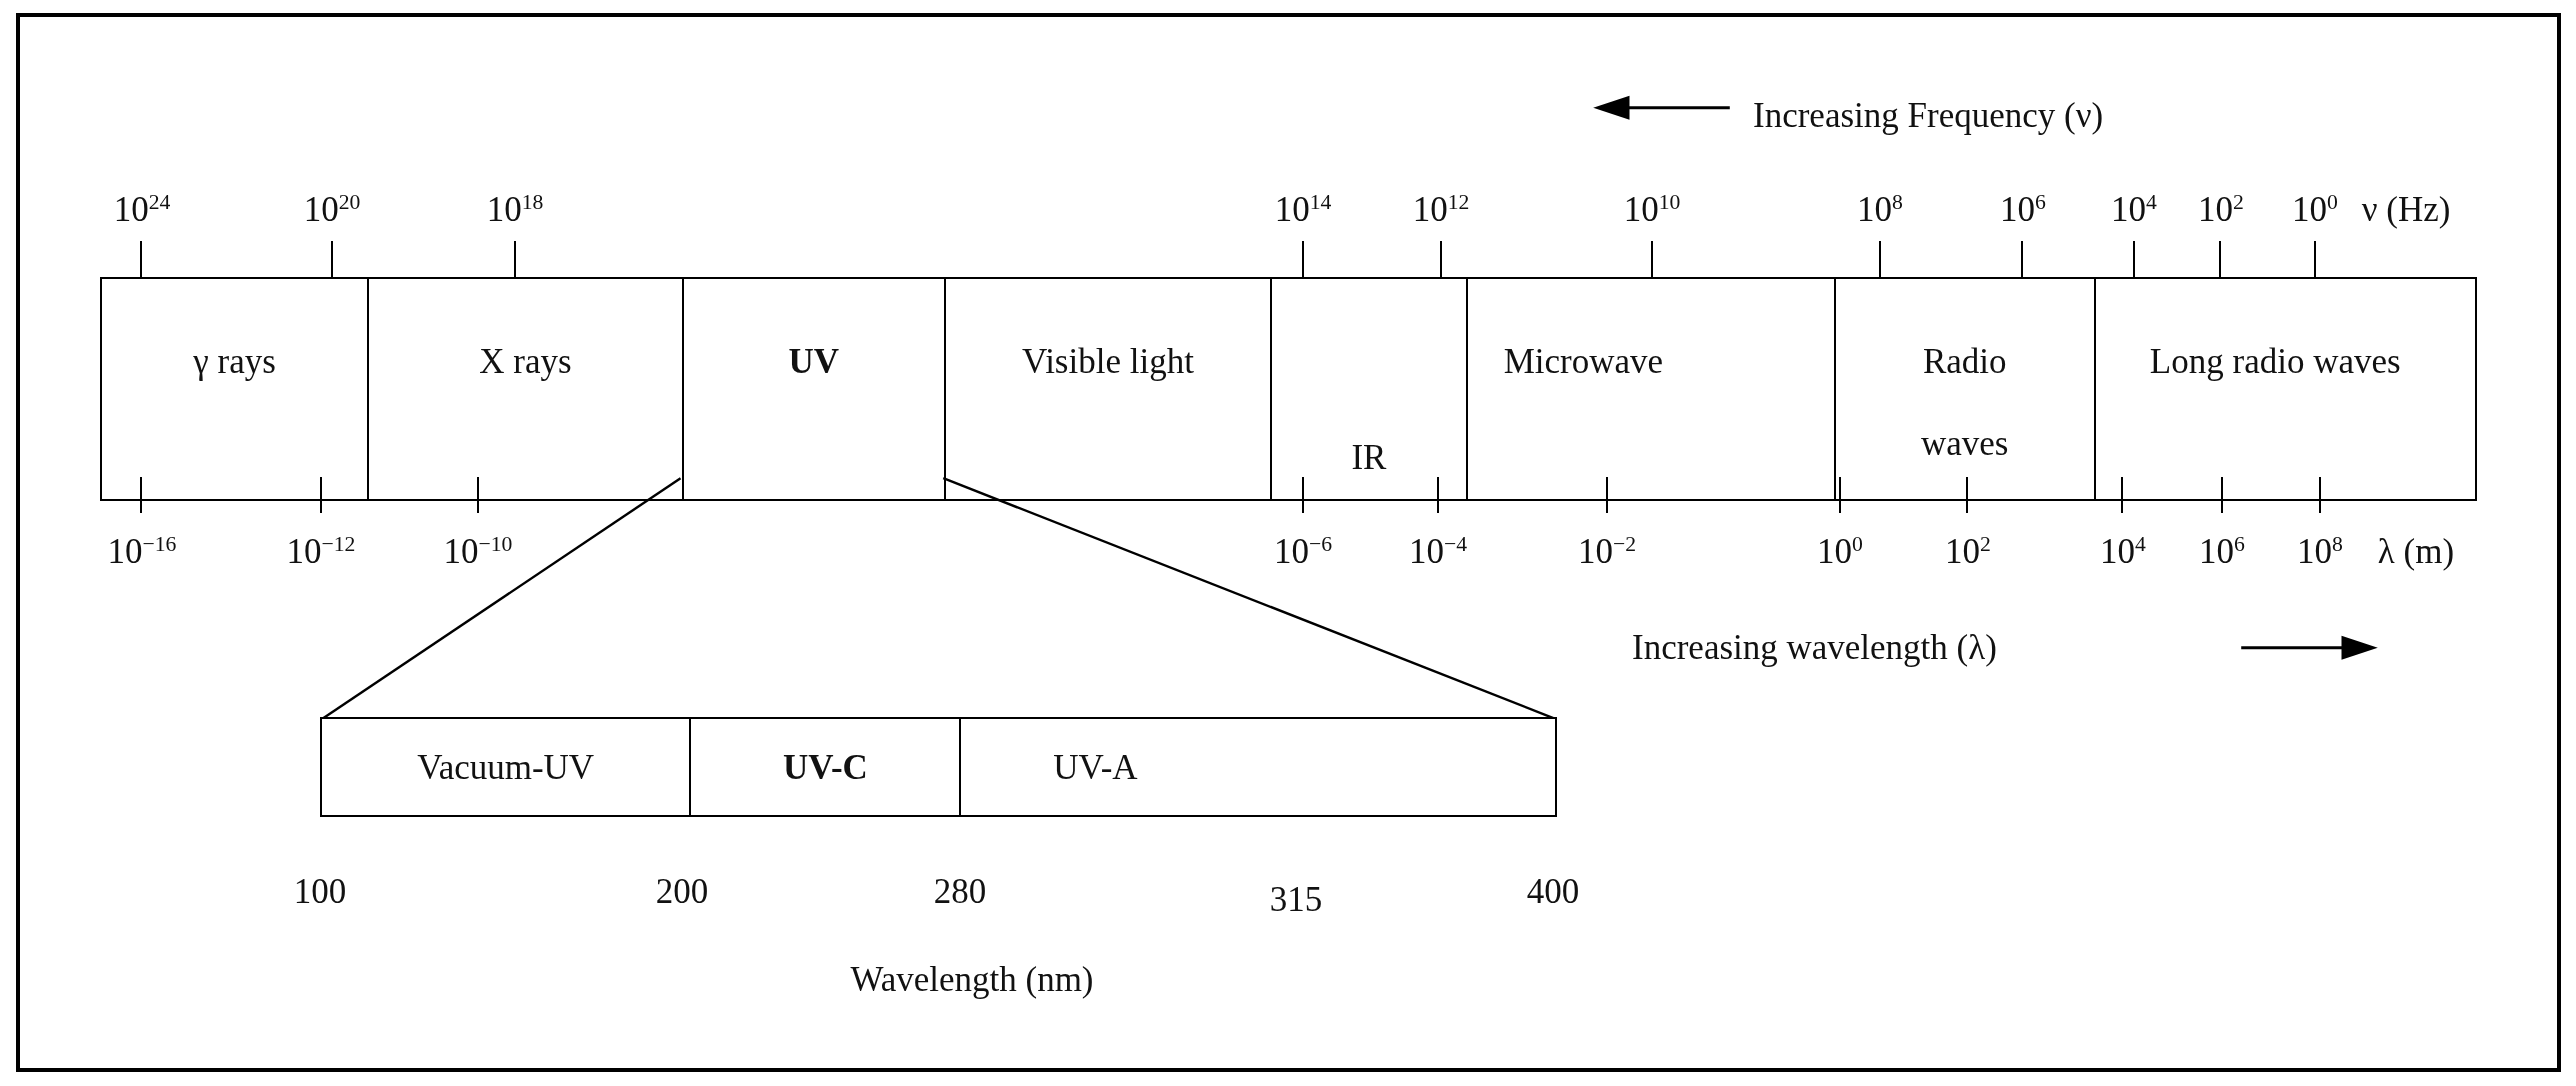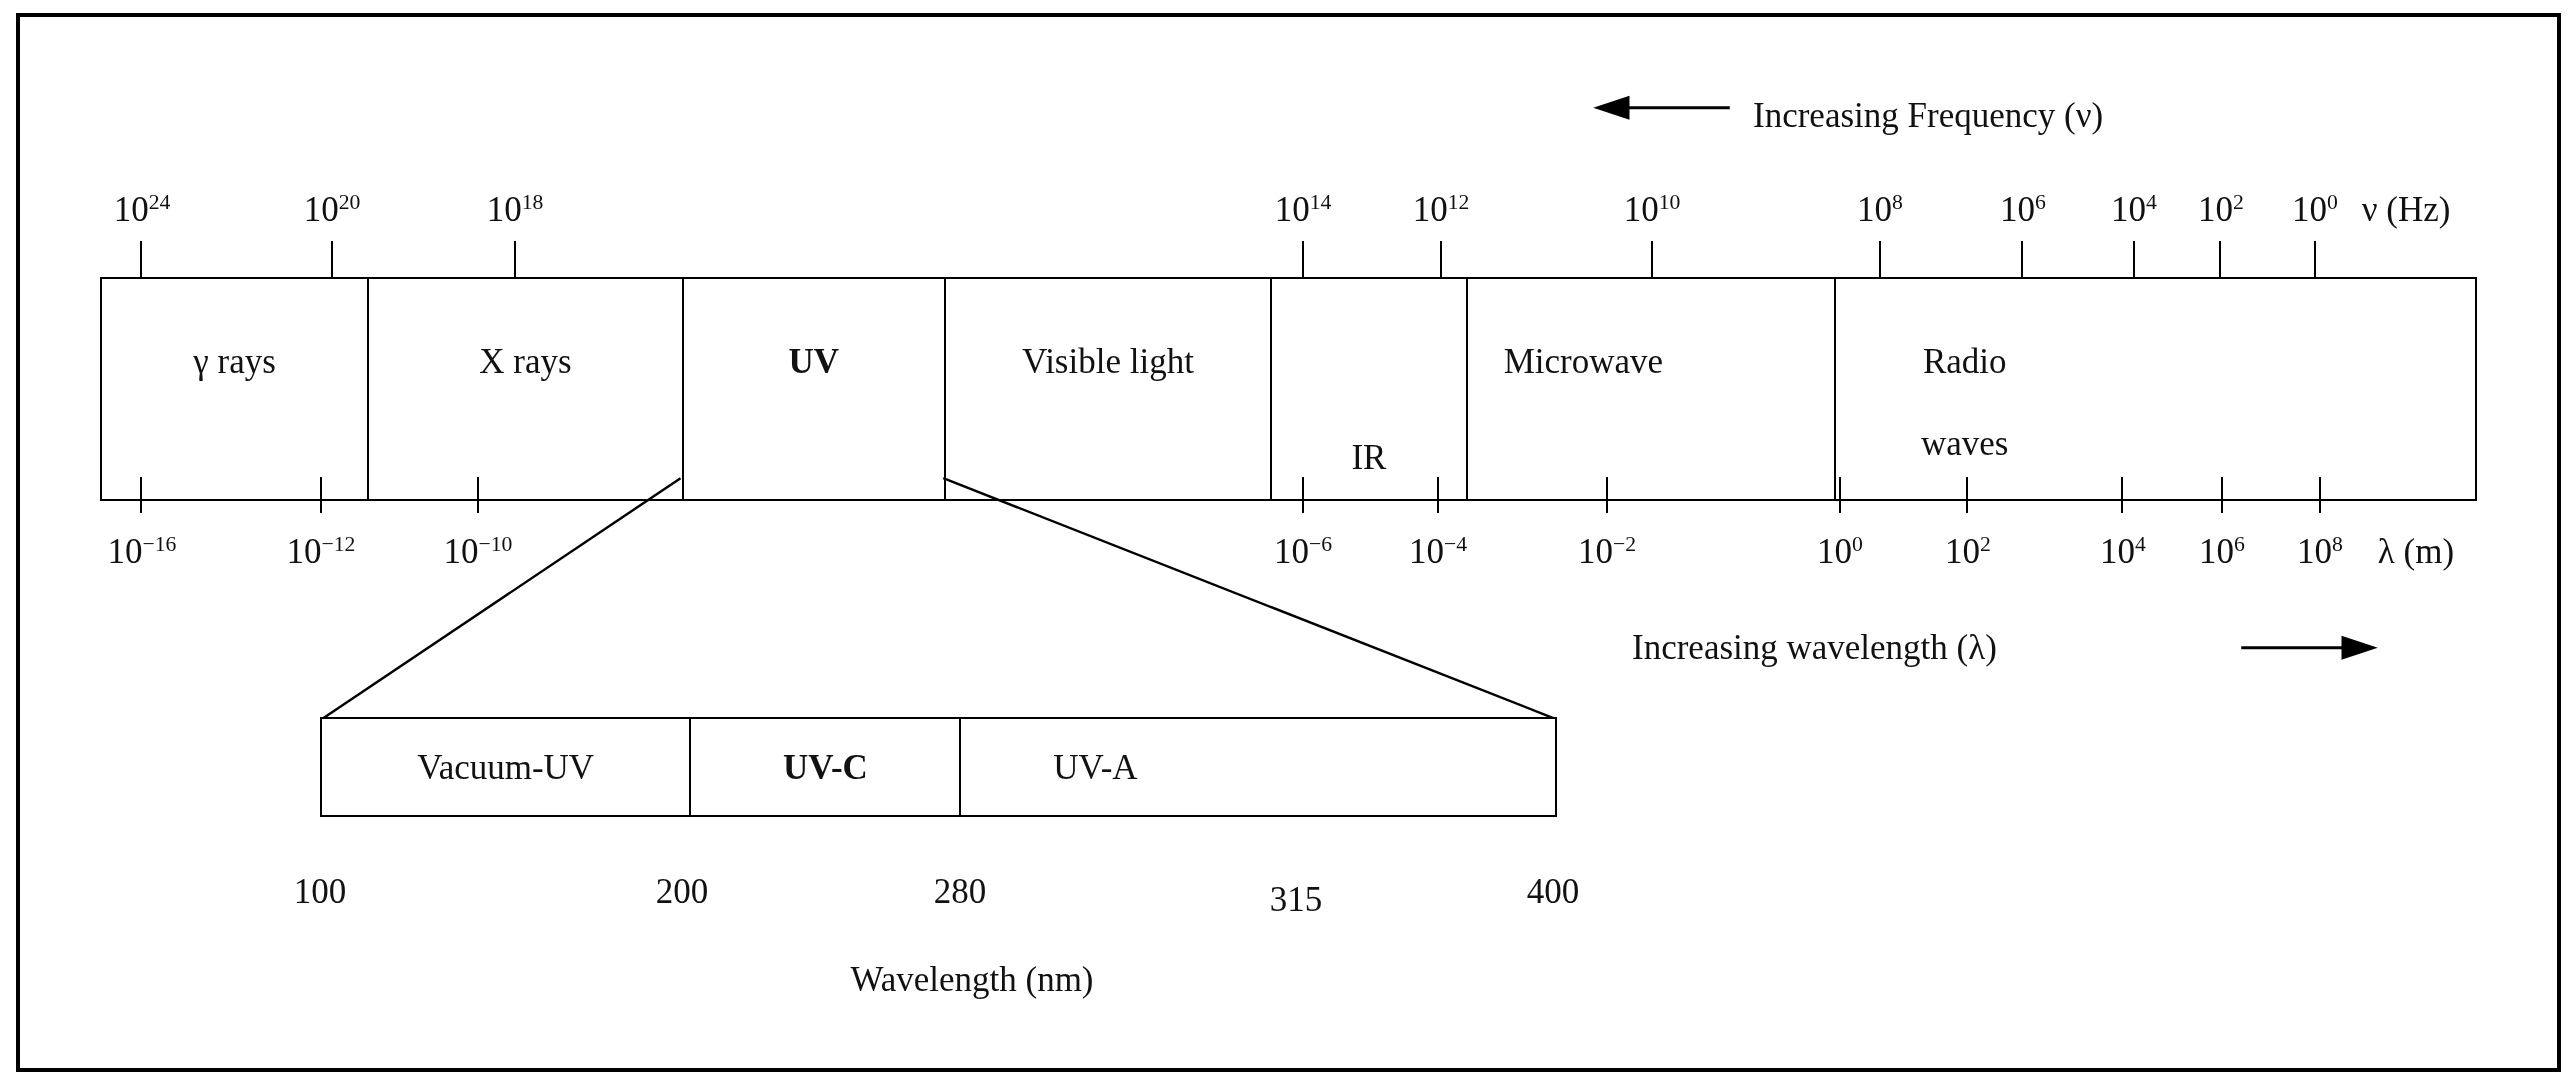--- a/index.html
+++ b/index.html
@@ -84,20 +84,23 @@
       </div>
     <div class="band" style="width:8.24%;align-items:flex-end;">
         <span>IR</span>
       </div>
     <div class="band" style="width:15.50%; justify-content:flex-start; padding-left:36px;">
         <span>Microwave</span>
       </div>
     <div class="band" style="width:10.97%;">
         <span class="wrap-center">Radio waves</span>
       </div>
+    <div class="band" style="width:16.06%;">
+        <span class="wrap-justify">Long radio waves</span>
+      </div>
   </div>
 
   <div class="tick" style="left:140px;  top:477px;"></div>
   <div class="tick" style="left:320px;  top:477px;"></div>
   <div class="tick" style="left:477px;  top:477px;"></div>
   <div class="tick" style="left:1302px; top:477px;"></div>
   <div class="tick" style="left:1437px; top:477px;"></div>
   <div class="tick" style="left:1606px; top:477px;"></div>
   <div class="tick" style="left:1839px; top:477px;"></div>
   <div class="tick" style="left:1966px; top:477px;"></div>

